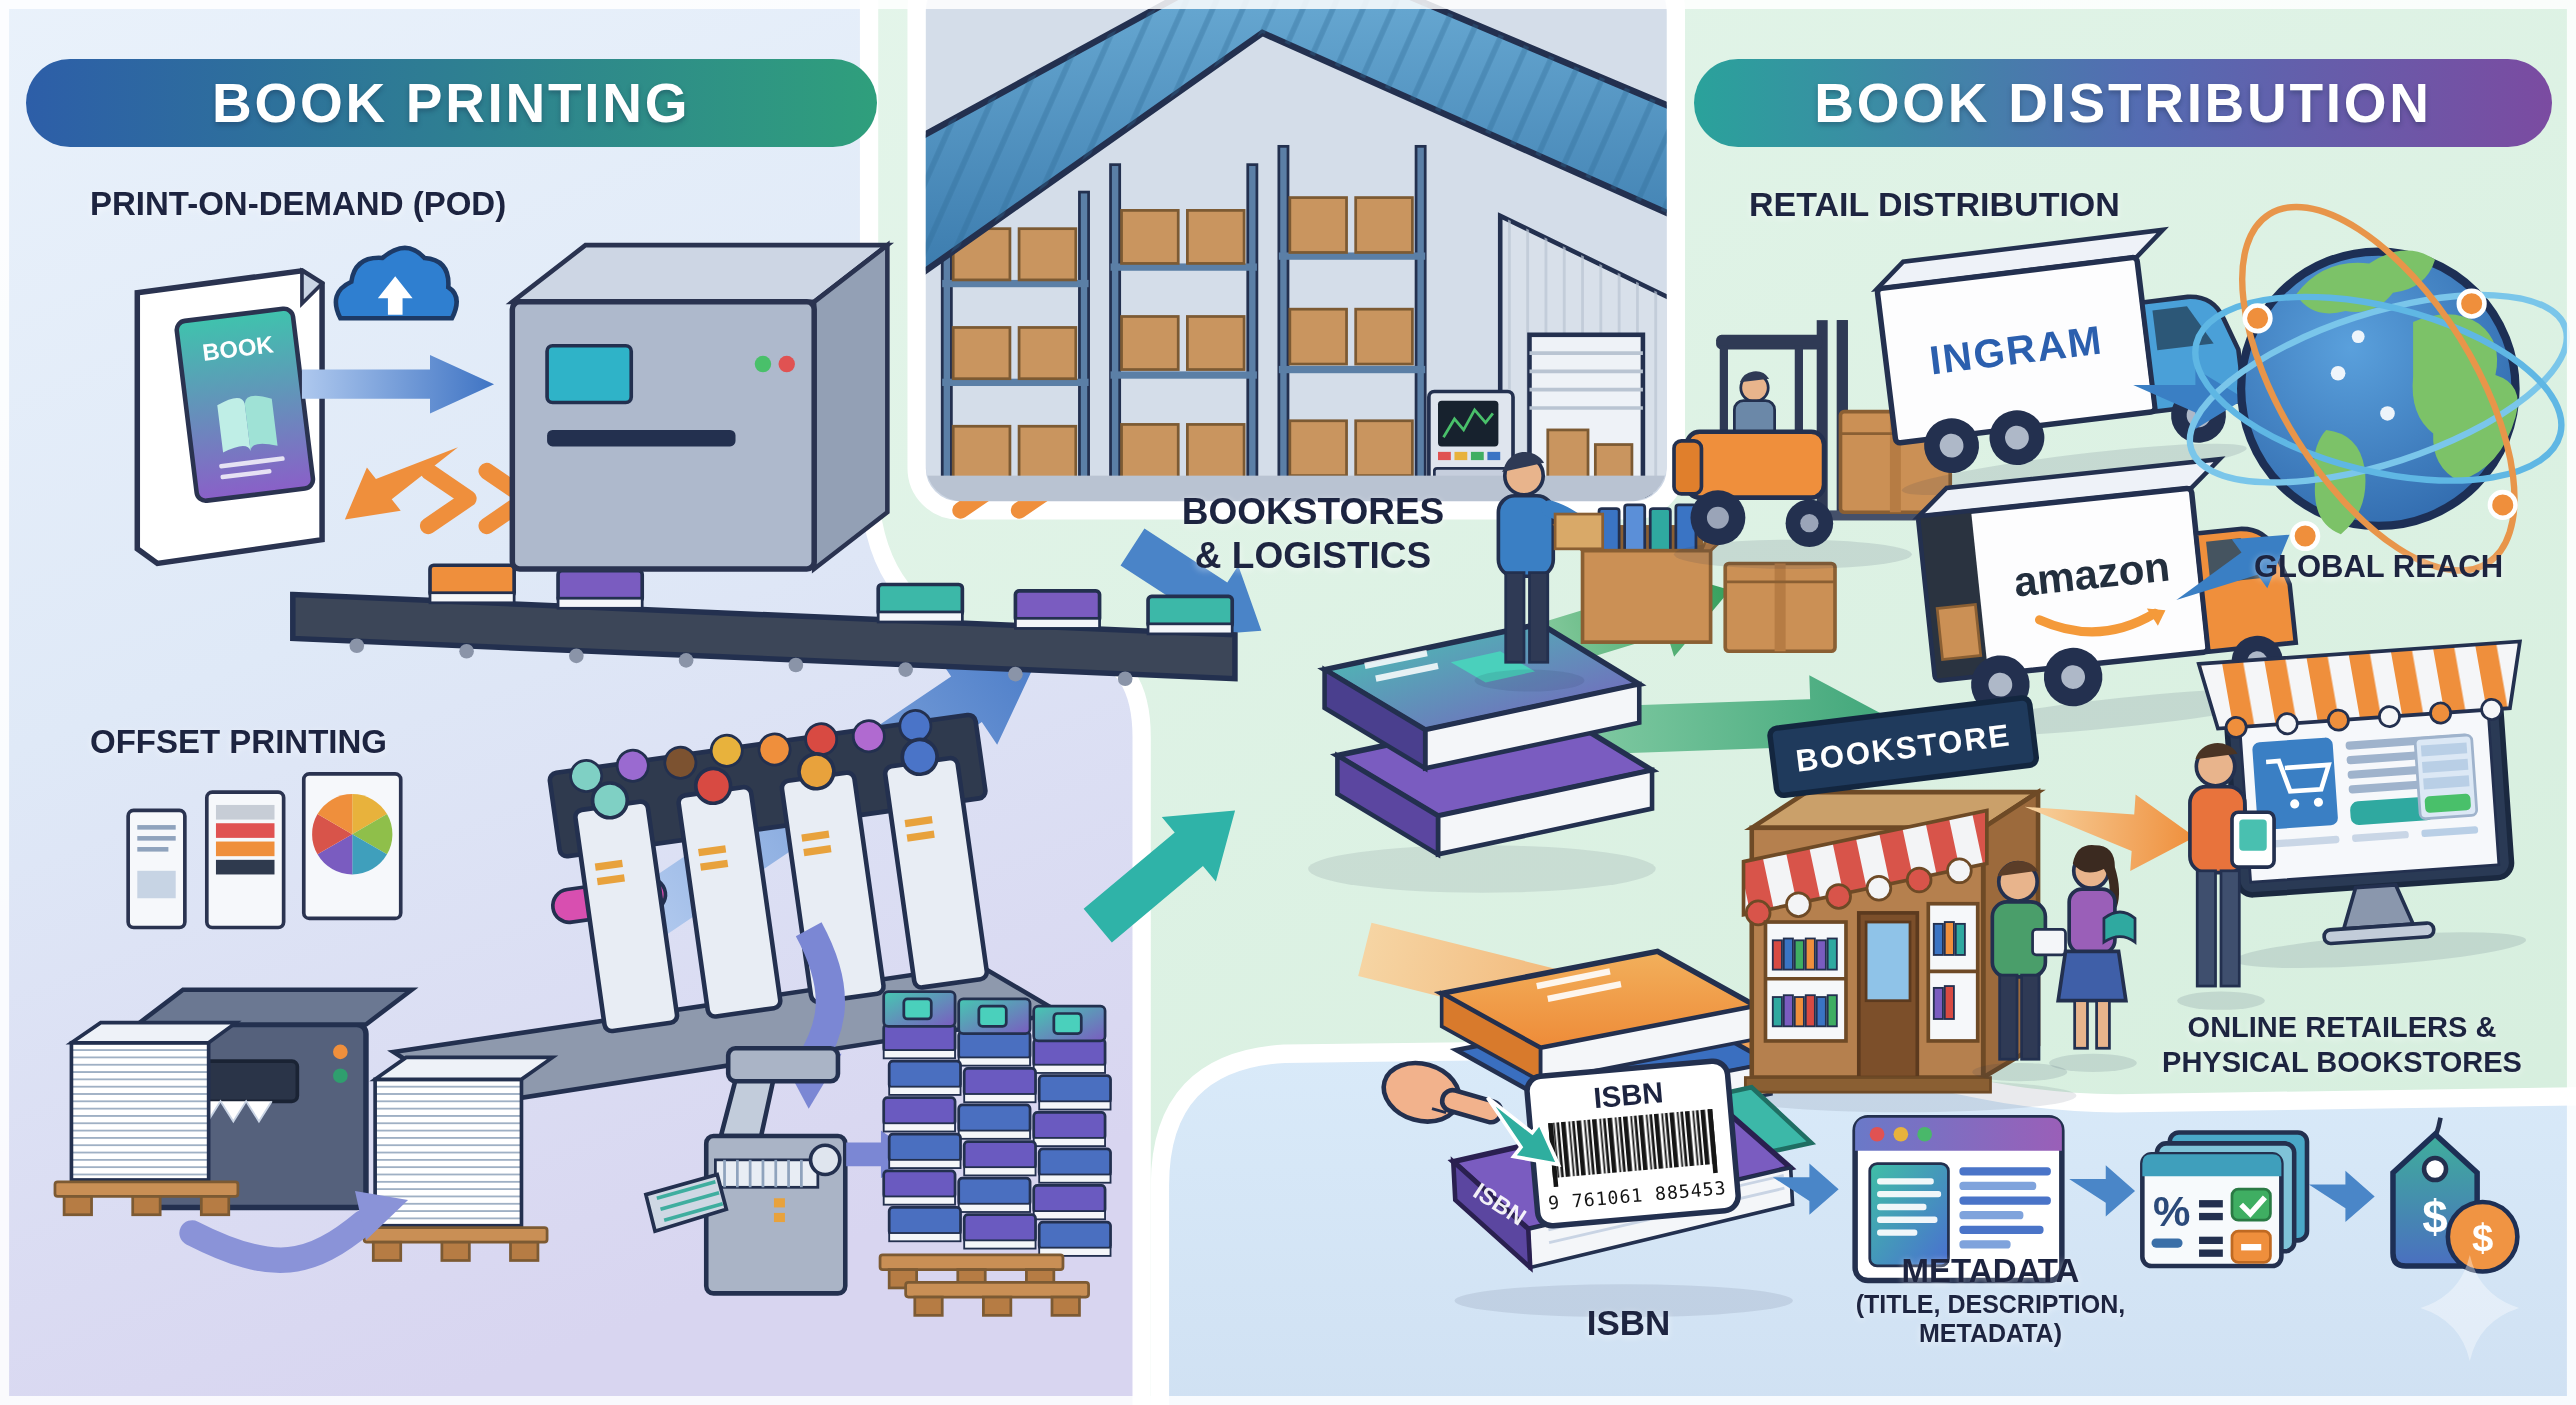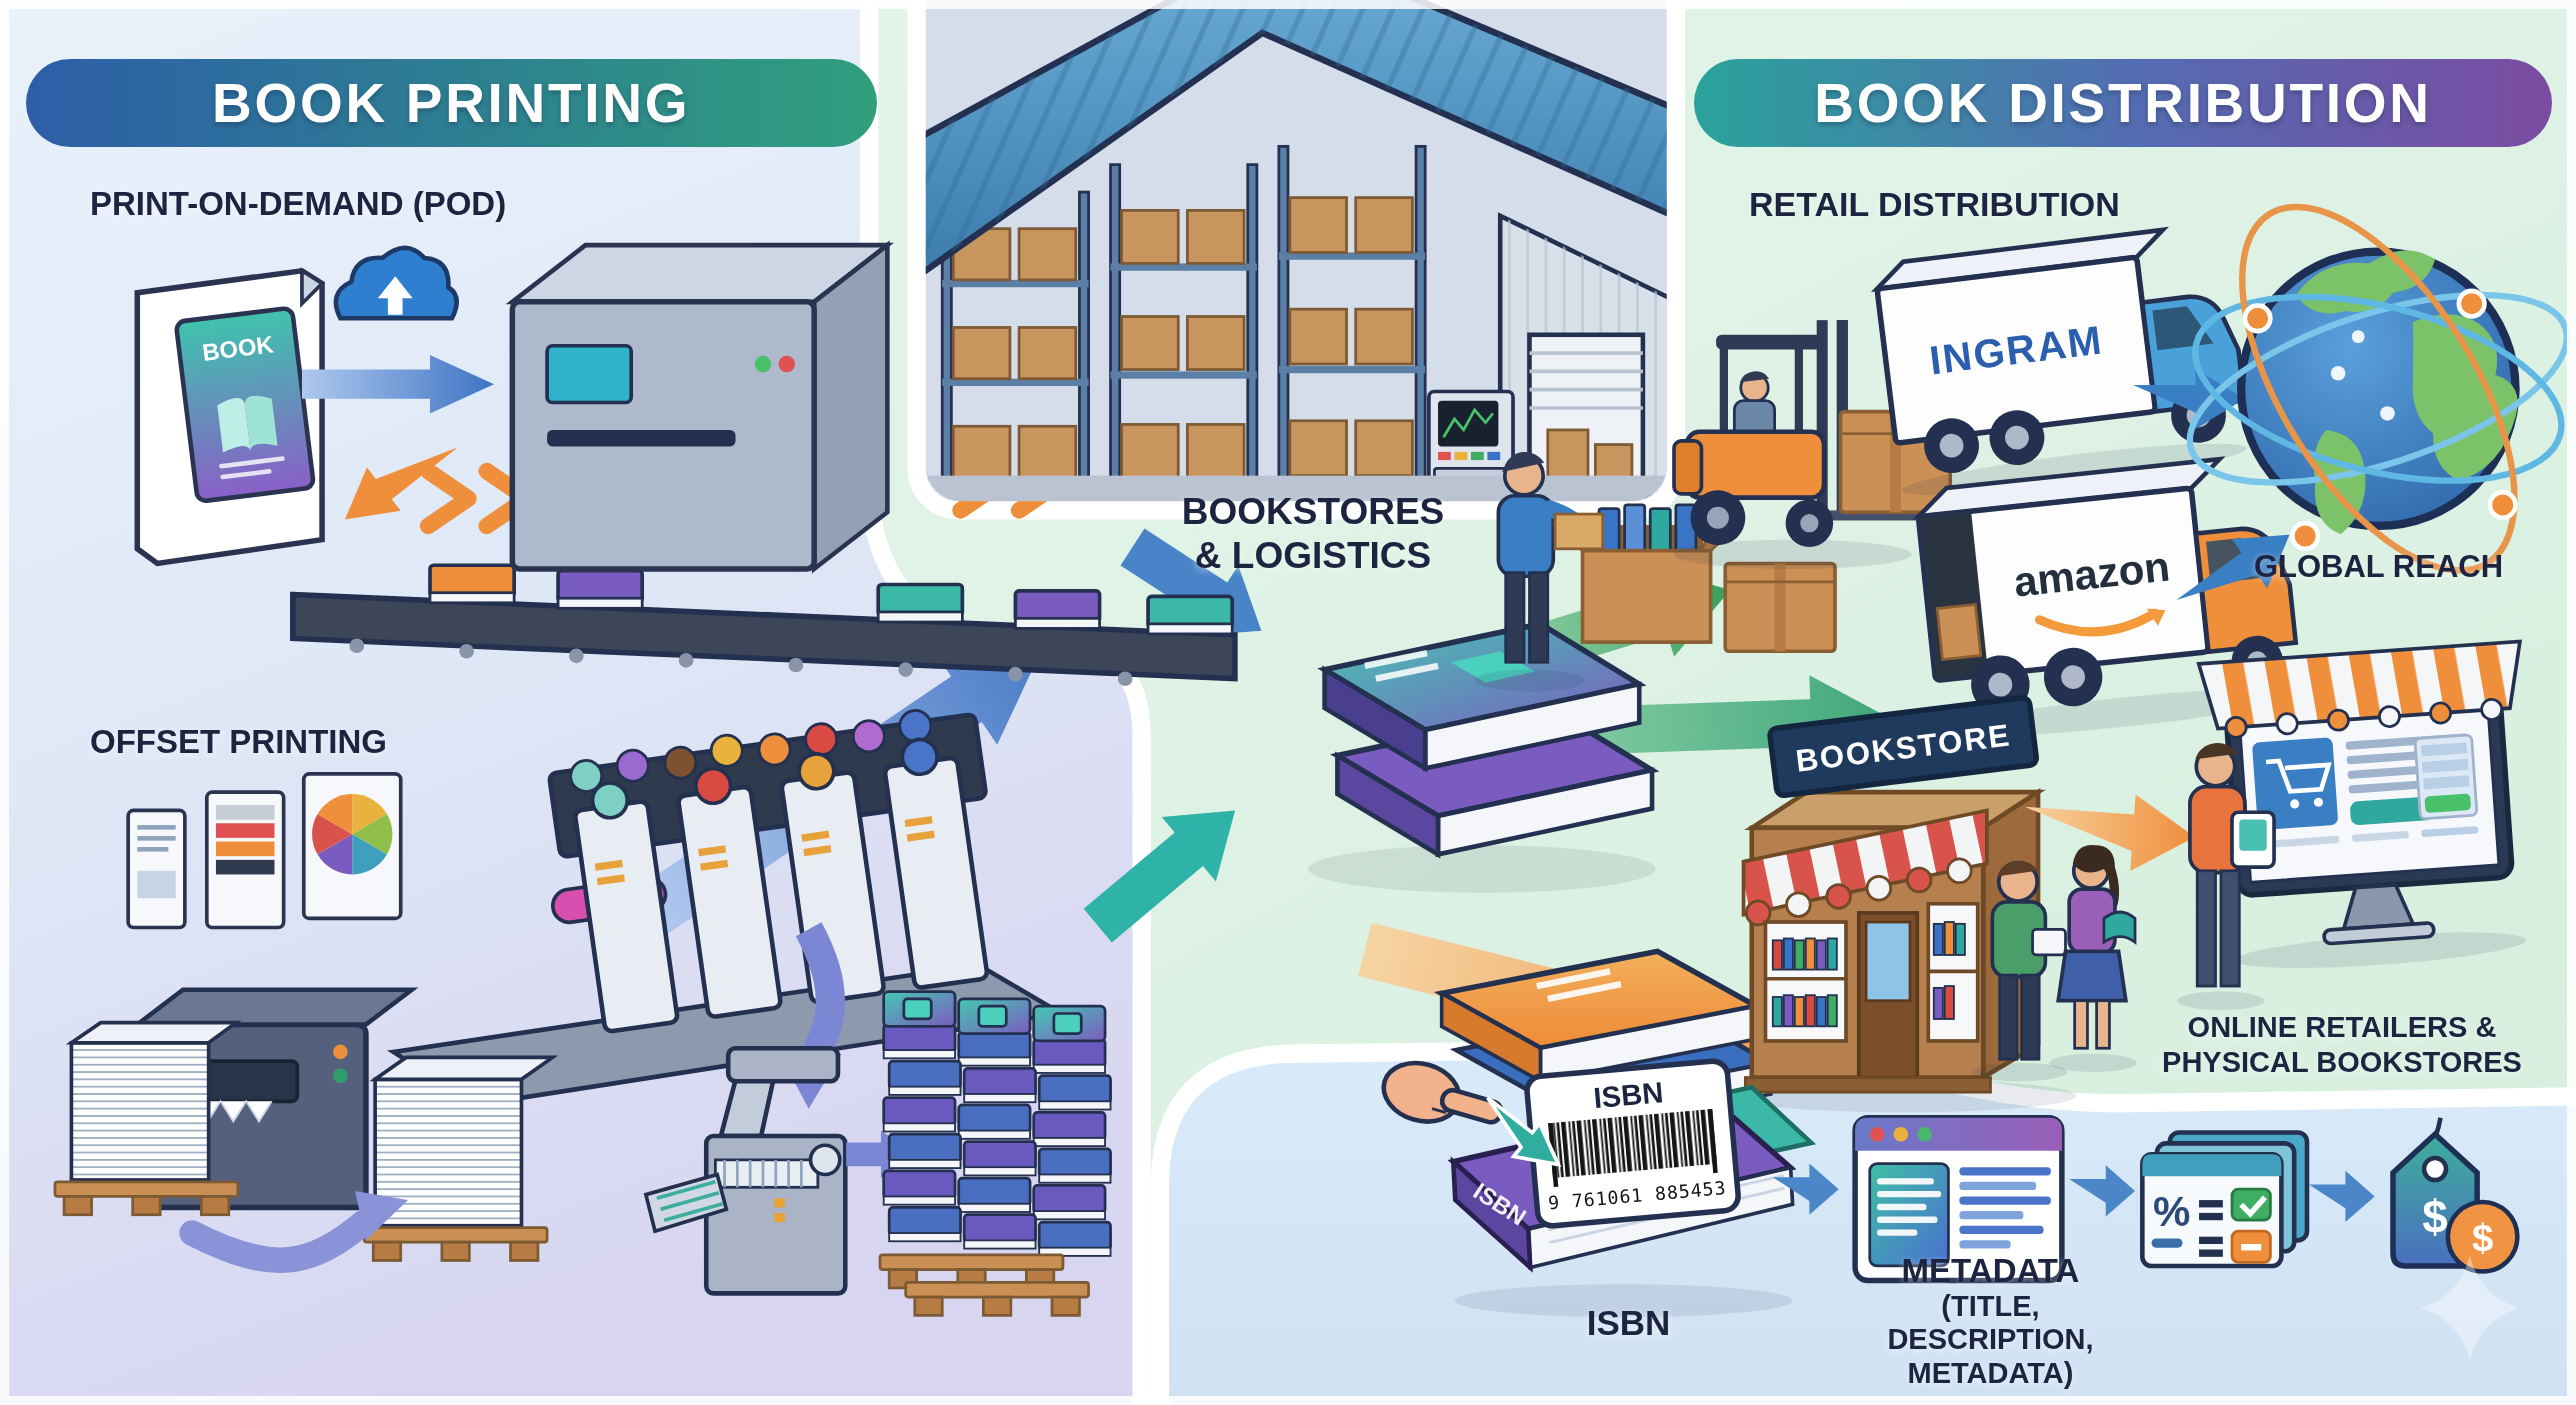--- a/index.html
+++ b/index.html
@@ -16,21 +16,21 @@
   .lbl.center{text-align:center;white-space:normal;}
   #lbl-pod{left:90px;top:185px;font-size:33px;}
   #lbl-offset{left:90px;top:723px;font-size:33px;text-align:right;}
   #lbl-warehouse{left:1162px;top:490px;width:302px;font-size:37px;line-height:1.18;}
   #lbl-retail{left:1749px;top:185px;font-size:34px;}
   #lbl-global{left:2232px;top:549px;width:293px;font-size:31px;}
   #lbl-online{left:2150px;top:1010px;width:384px;font-size:29px;line-height:1.22;}
   #lbl-isbn{left:1546px;top:1303px;width:165px;font-size:35px;}
   #lbl-metadata{left:1816px;top:1252px;width:293px;margin-left:28px;}
   #lbl-metadata .l1{font-size:33px;}
-  #lbl-metadata .l2,#lbl-metadata .l3{font-size:29px;line-height:1.15;}
+  #lbl-metadata .l2,#lbl-metadata .l3{font-size:25px;line-height:1.15;}
   #lbl-wholesale{left:2111px;top:1299px;width:430px;}
   #lbl-wholesale .l1{font-size:35px;}
   #lbl-wholesale .l2{font-size:28px;margin-top:3.7px;}
   svg text{font-family:"Liberation Sans",sans-serif;}
   .mono{font-family:"DejaVu Sans Mono",monospace;}
   .frame{position:absolute;inset:0;box-shadow:inset 0 0 0 9.1px rgba(255,255,255,.85);pointer-events:none;}
 </style>
 </head>
 <body>
 

